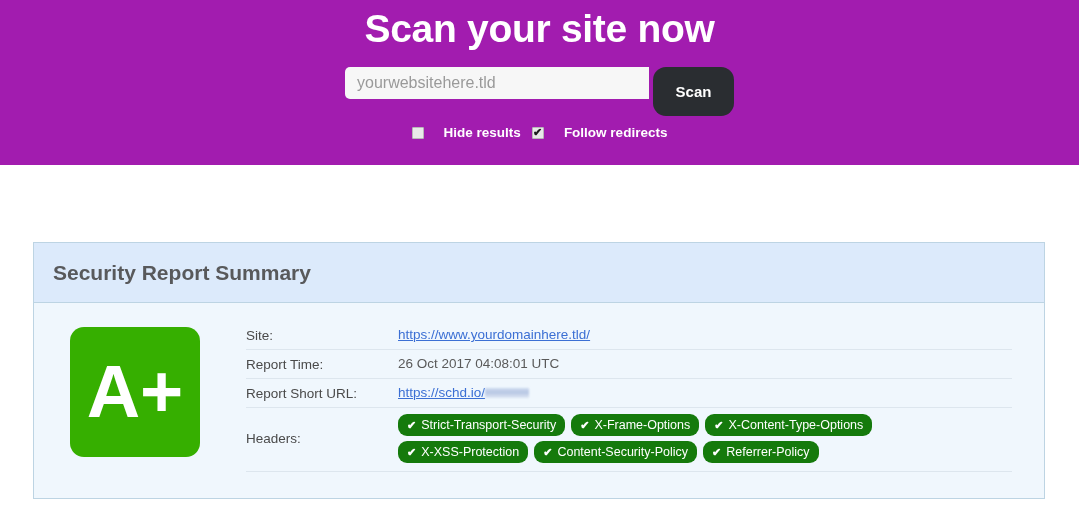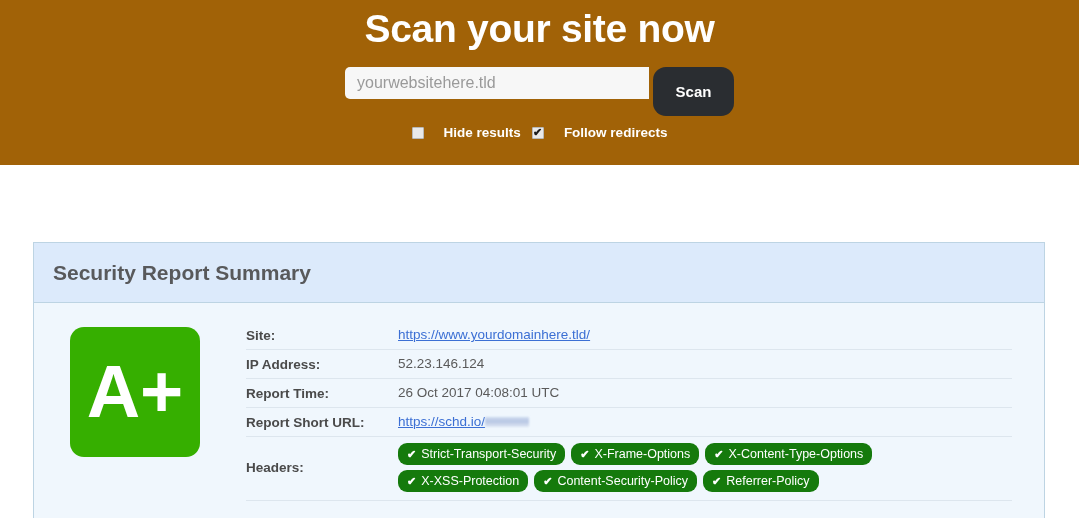--- a/index.html
+++ b/index.html
@@ -9,21 +9,21 @@
     background: #ffffff;
     font-family: "Liberation Sans", sans-serif;
     overflow: hidden;
   }
 
   
   .hero {
     position: relative;
     width: 1079px;
     height: 165px;
-    background: #a16207;
+    background: #a21caf;
     text-align: center;
   }
   .hero-title {
     margin: 0;
     padding-top: 4px;
     font-size: 39px;
     line-height: 50px;
     font-weight: bold;
     color: #ffffff;
     letter-spacing: -0.3px;
@@ -142,21 +142,21 @@
     display: flex;
     align-items: flex-start;
     border-bottom: 1px solid #dde6ee;
     min-height: 27px;
     padding: 5px 0 4px 0;
   }
   .drow:last-child { border-bottom: 1px solid #dde6ee; }
   .dlabel {
     flex: 0 0 152px;
     font-size: 13.5px;
-    font-weight: bold;
+    font-weight: normal;
     color: #4a4a4a;
     line-height: 18px;
     padding-top: 1px;
   }
   .dvalue {
     flex: 1 1 auto;
     font-size: 13.5px;
     color: #5a5a5a;
     line-height: 18px;
   }
@@ -230,24 +230,20 @@
 
     <div class="details">
 
       <div class="drow">
         <div class="dlabel">Site:</div>
         <div class="dvalue">
           <a href="#">https://www.yourdomainhere.tld/</a>
         </div>
       </div>
 
-      <div class="drow">
-        <div class="dlabel">IP Address:</div>
-        <div class="dvalue">52.23.146.124</div>
-      </div>
 
       <div class="drow">
         <div class="dlabel">Report Time:</div>
         <div class="dvalue">26 Oct 2017 04:08:01 UTC</div>
       </div>
 
       <div class="drow">
         <div class="dlabel">Report Short URL:</div>
         <div class="dvalue">
           <a href="#">https://schd.io/</a><span class="redact"></span>

